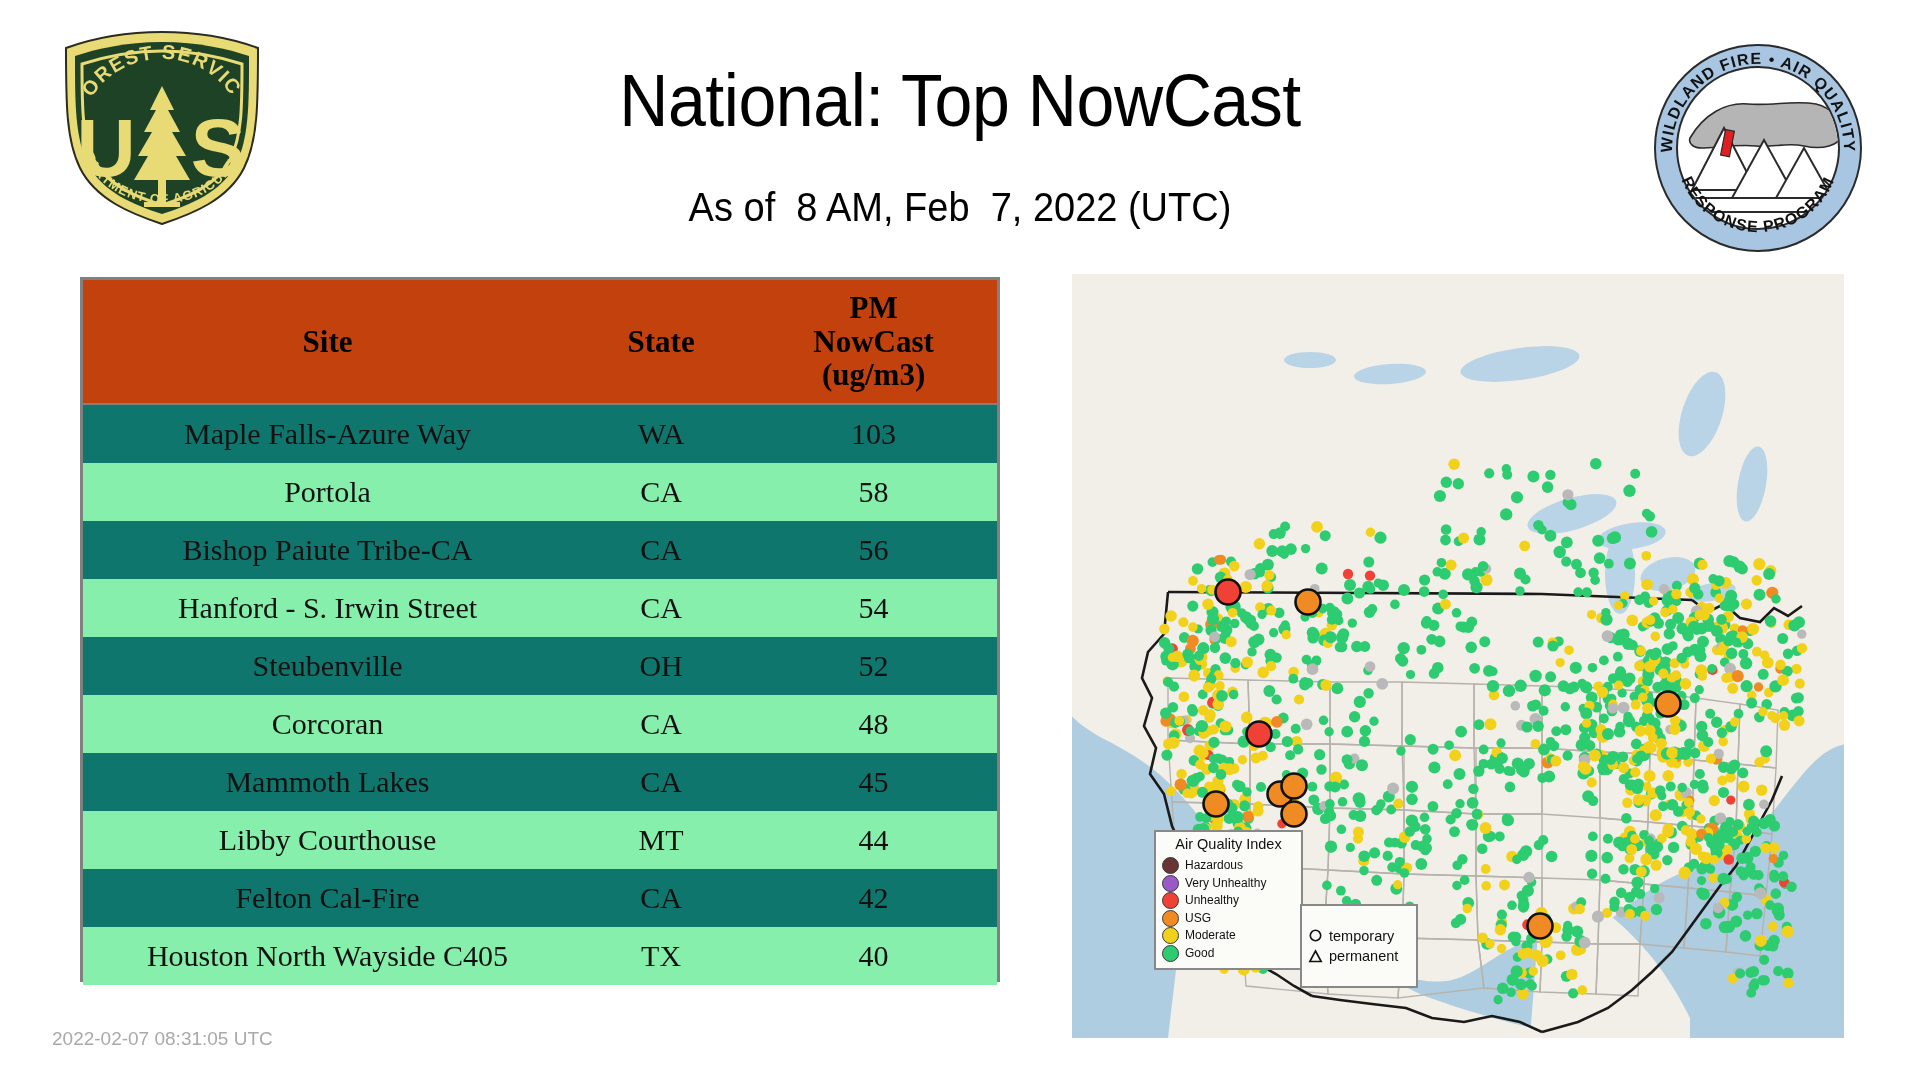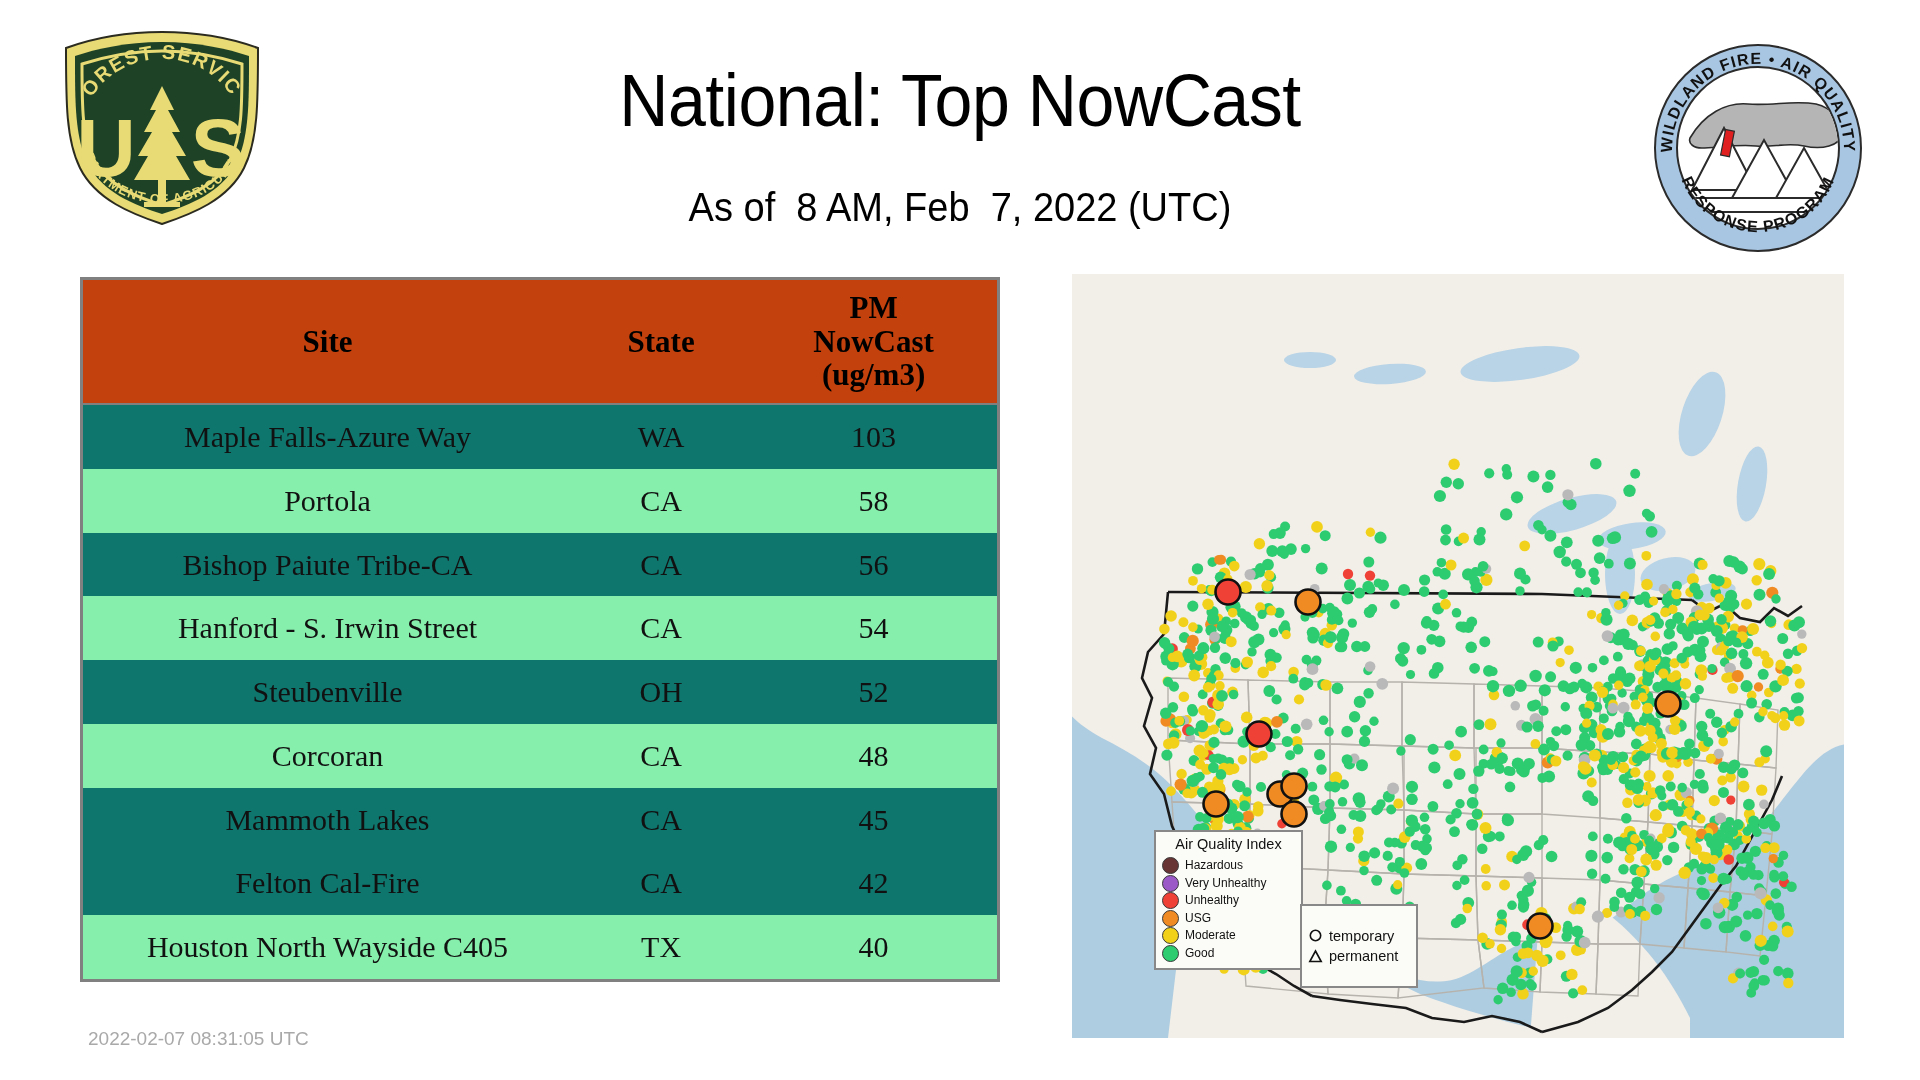--- a/index.html
+++ b/index.html
@@ -39,21 +39,21 @@
   col.c-val{width:27%;}
   tbody td{
     font-size:30px;color:#111;text-align:center;height:58px;padding:0;
     border:0;vertical-align:middle;
   }
   tbody tr.odd td{background:#0f766e;}
   tbody tr.even td{background:#86efac;}
   
   #footer-time{
     position:absolute;left:52px;top:1028px;
-    font-size:19px;color:#a9a9a9;font-family:"Liberation Sans",sans-serif;margin-left:36px;
+    font-size:19px;color:#a9a9a9;font-family:"Liberation Sans",sans-serif;
   }
   
   #map-panel{
     position:absolute;left:1072px;top:274px;width:772px;height:764px;
     background:#aecde0;overflow:hidden;
   }
   #map-svg{display:block;width:772px;height:764px;}
   .legend-box{
     position:absolute;background:#fbfbf7;border:2px solid #888;
     font-family:"Liberation Sans",sans-serif;color:#111;
@@ -179,20 +179,25 @@
         </tr>
         <tr class="even">
           <td>Corcoran</td>
           <td>CA</td>
           <td>48</td>
         </tr>
         <tr class="odd">
           <td>Mammoth Lakes</td>
           <td>CA</td>
           <td>45</td>
+        </tr>
+        <tr class="even">
+          <td>Libby Courthouse</td>
+          <td>MT</td>
+          <td>44</td>
         </tr>
         <tr class="odd">
           <td>Felton Cal-Fire</td>
           <td>CA</td>
           <td>42</td>
         </tr>
         <tr class="even">
           <td>Houston North Wayside C405</td>
           <td>TX</td>
           <td>40</td>

